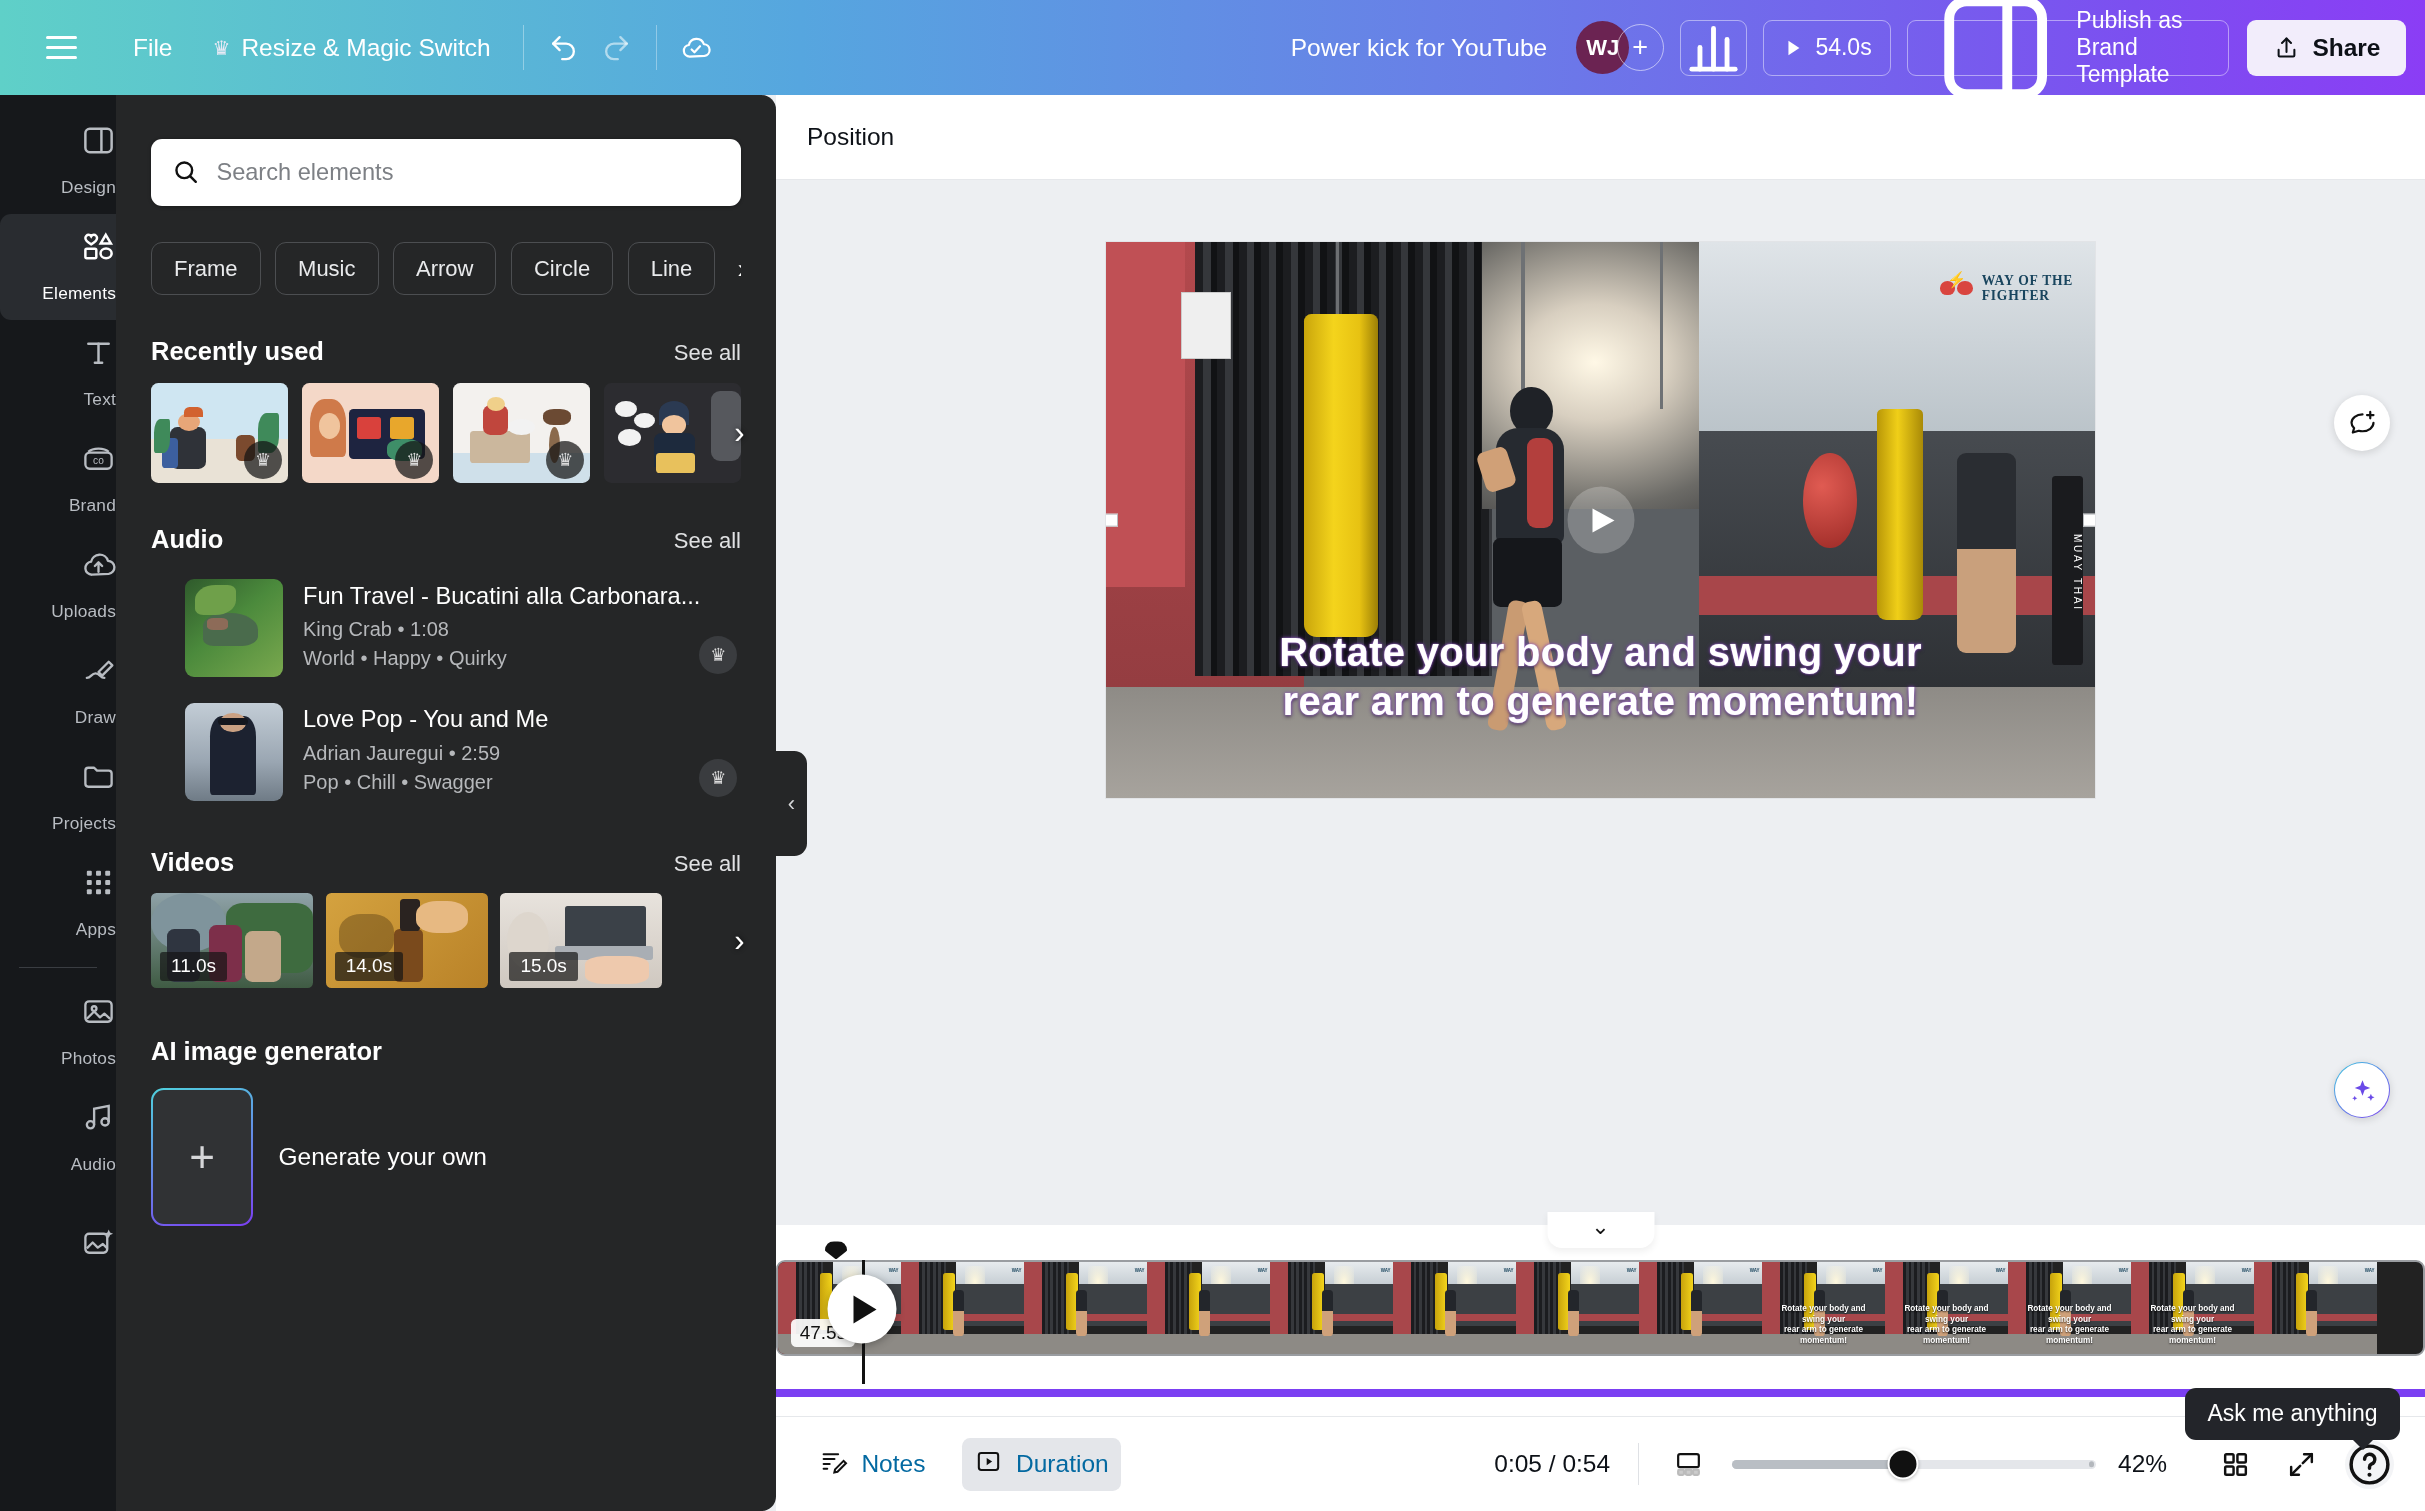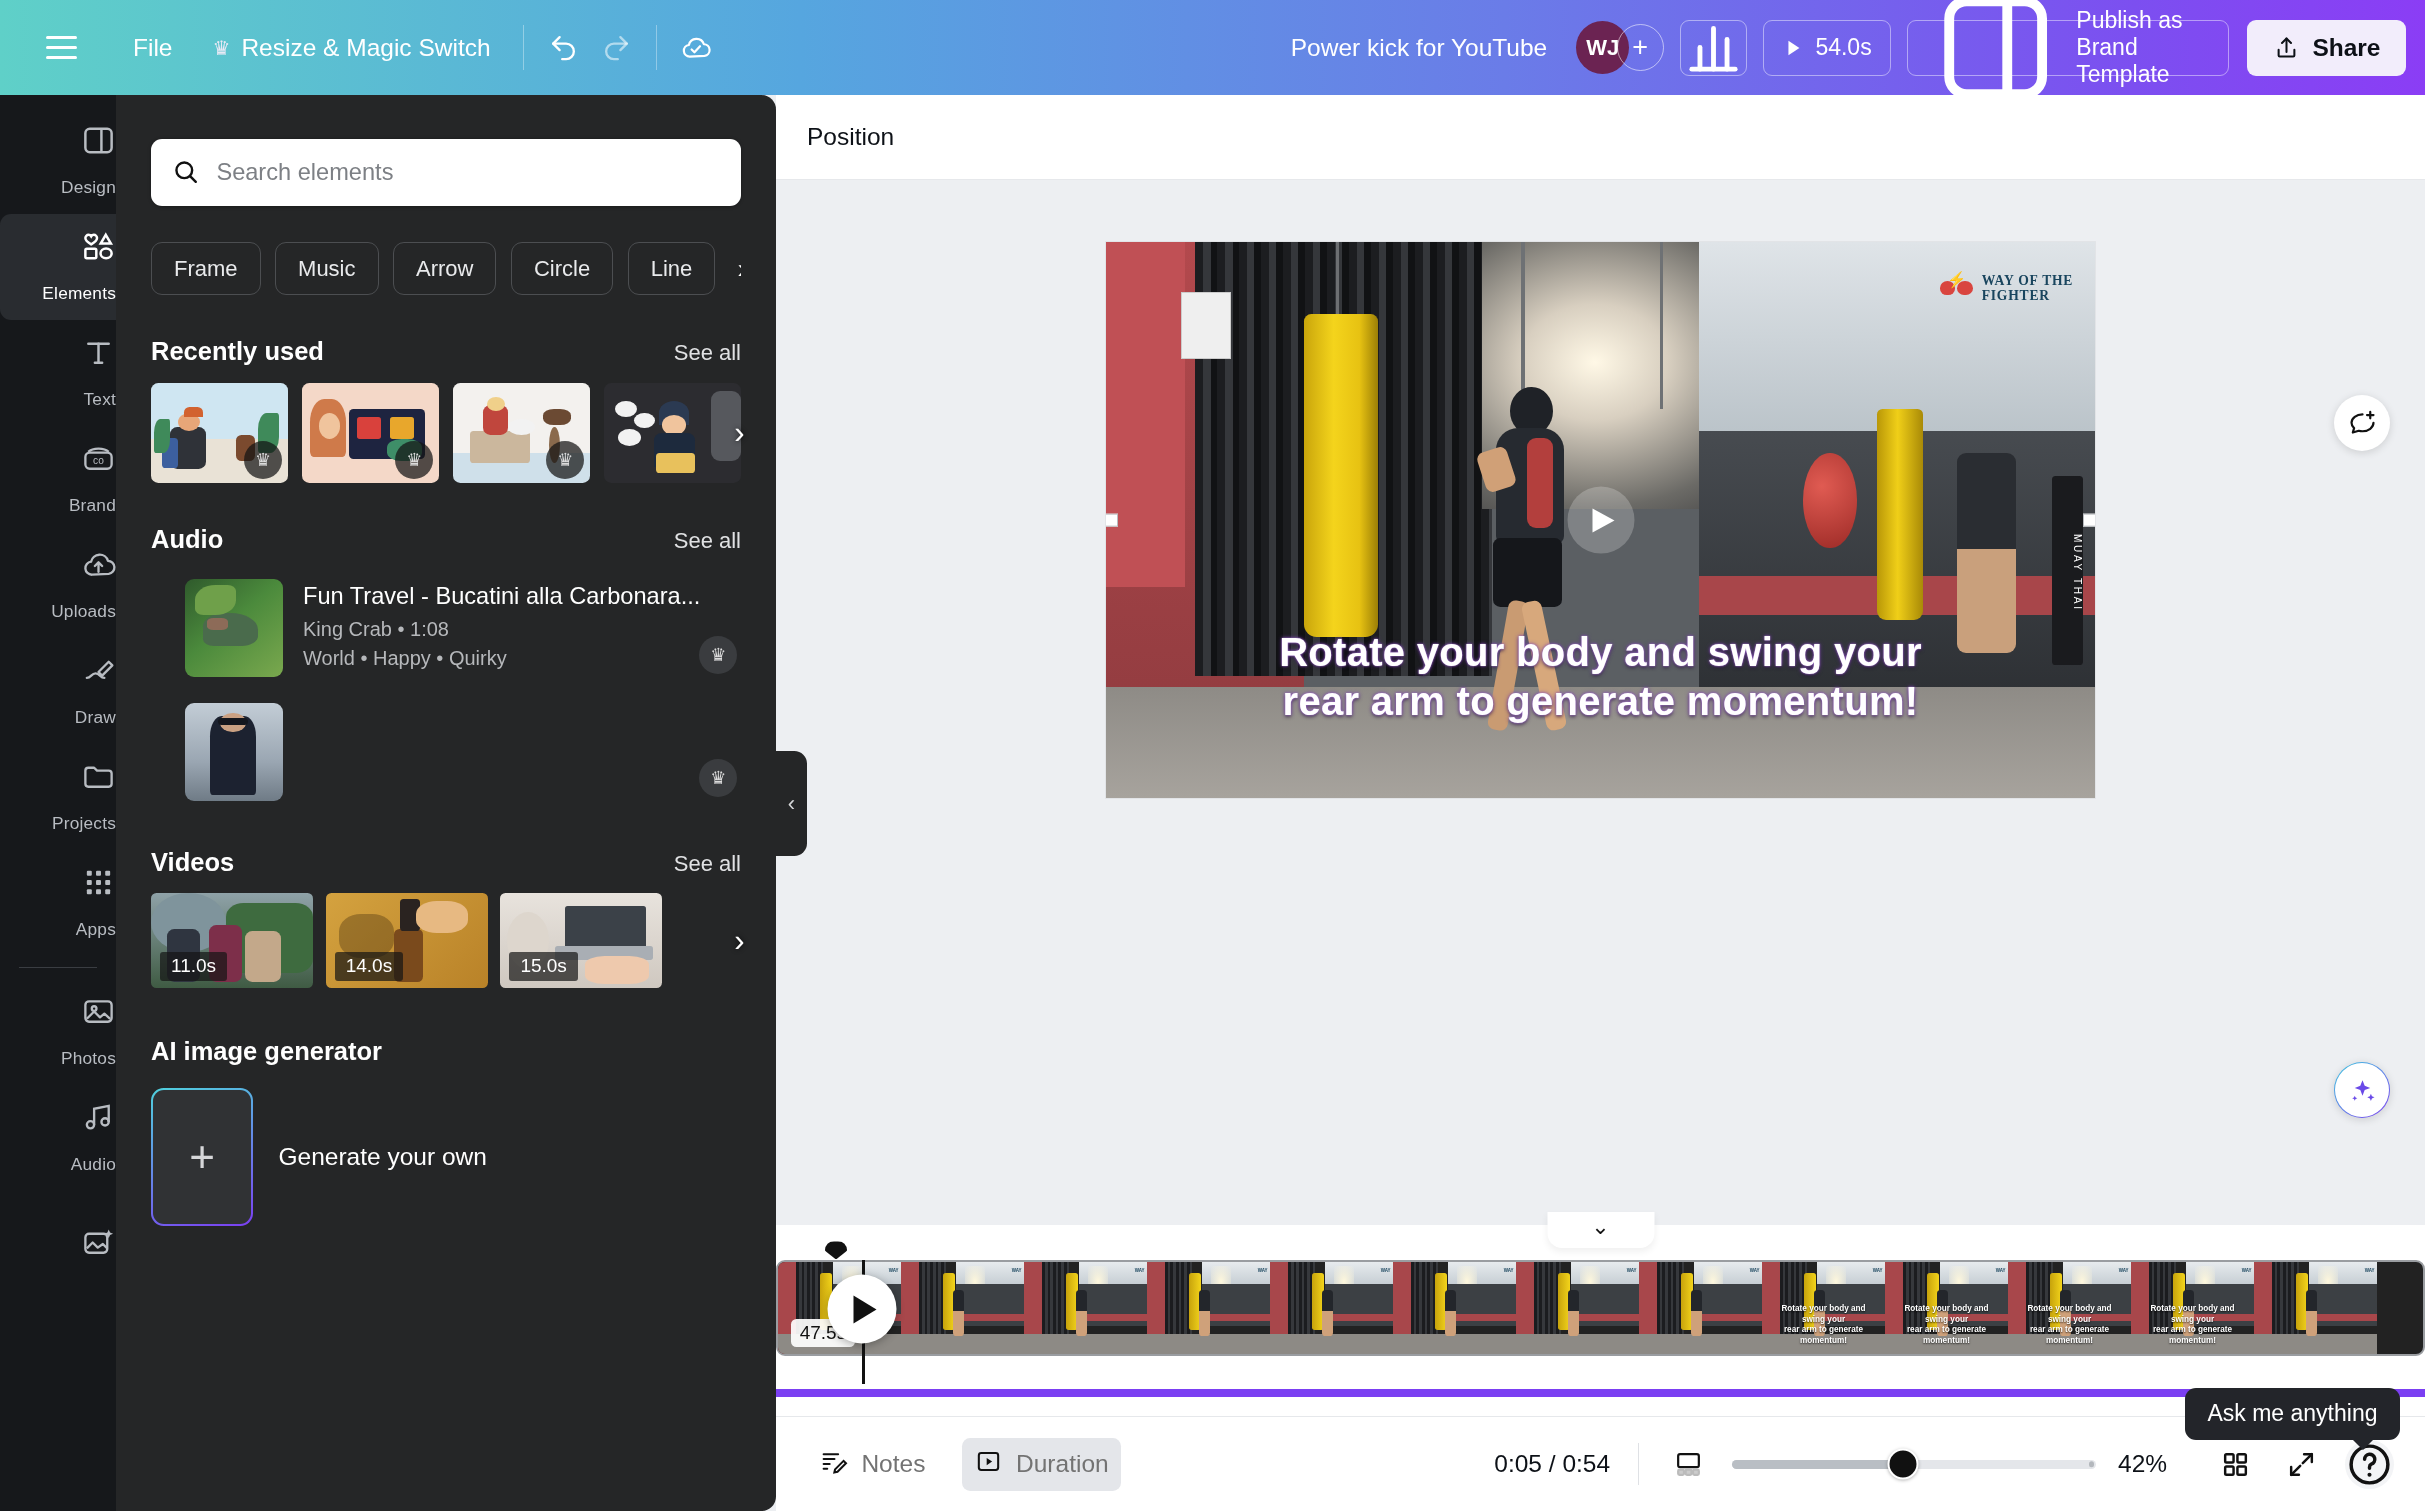--- a/index.html
+++ b/index.html
@@ -336,21 +336,21 @@
   }
   .tl-playbtn .tri { width: 0; height: 0; border-left: 23.6px solid #111;
     border-top: 14.5px solid transparent; border-bottom: 14.5px solid transparent; margin-left: 6.4px; }
   .tl-purple { position: absolute; left: 0; right: 0; top: 164px; height: 8.2px; background: #7b3ff2; }
 
   
   .bottombar {
     height: 95px; flex: 0 0 auto; background: #fff; border-top: 0.9px solid #e6e8eb;
     display: flex; align-items: center; padding: 0 31px; gap: 23.6px; position: relative;
   }
-  .bb-item { display: flex; align-items: center; gap: 12.7px; font-size: 24.5px; color: #737373; cursor: pointer; padding: 9px 12.7px; border-radius: 8.2px; }
+  .bb-item { display: flex; align-items: center; gap: 12.7px; font-size: 24.5px; color: #0369a1; cursor: pointer; padding: 9px 12.7px; border-radius: 8.2px; }
   .bb-item.active { background: #e4e6ea; }
   .bb-item svg { width: 29px; height: 29px; }
   .bb-time { font-size: 24.5px; color: #0d1117; margin-left: auto; }
   .bb-right { display: flex; align-items: center; gap: 22px; margin-left: auto; }
   .bb-sep { width: 0.9px; height: 42px; background: #dfe1e5; margin: 0 5.5px; }
   .slider { width: 364px; height: 9px; background: #e4e6ea; border-radius: 4.5px; position: relative; cursor: pointer; }
   .slider .fill { position: absolute; left: 0; top: 0; height: 9px; width: 47%; background: #b9bec4; border-radius: 4.5px; }
   .slider .knob {
     position: absolute; left: 47%; top: 50%; transform: translate(-50%,-50%);
     width: 31px; height: 31px; border-radius: 50%; background: #111; border: 2.7px solid #fff;
@@ -664,20 +664,25 @@
         </div>
         <div class="audio-crown">♛</div>
       </div>
       <div class="audio-item">
         <div class="audio-art">
           <div class="ill" style="background:linear-gradient(180deg,#c3cdd6,#9aa6b2 60%,#6f7b86);">
             <div class="blob" style="left:26%;top:14%;width:46%;height:80%;background:#1c2230;border-radius:26% 26% 6% 6%;"></div>
             <div class="blob" style="left:36%;top:10%;width:26%;height:20%;background:#caa183;border-radius:50%;"></div>
             <div class="blob" style="left:34%;top:16%;width:30%;height:7%;background:#14171e;border-radius:3.6px;"></div>
           </div>
+        </div>
+        <div class="audio-meta">
+          <div class="audio-title">Love Pop - You and Me</div>
+          <div class="audio-sub">Adrian Jauregui • 2:59</div>
+          <div class="audio-tags">Pop • Chill • Swagger</div>
         </div>
         <div class="audio-crown">♛</div>
       </div>
 
       <div class="sec-head" style="margin-top:47px;">
         <div class="sec-title">Videos</div>
         <div class="sec-seeall">See all</div>
       </div>
       <div class="video-row">
         <div class="video-thumb">

